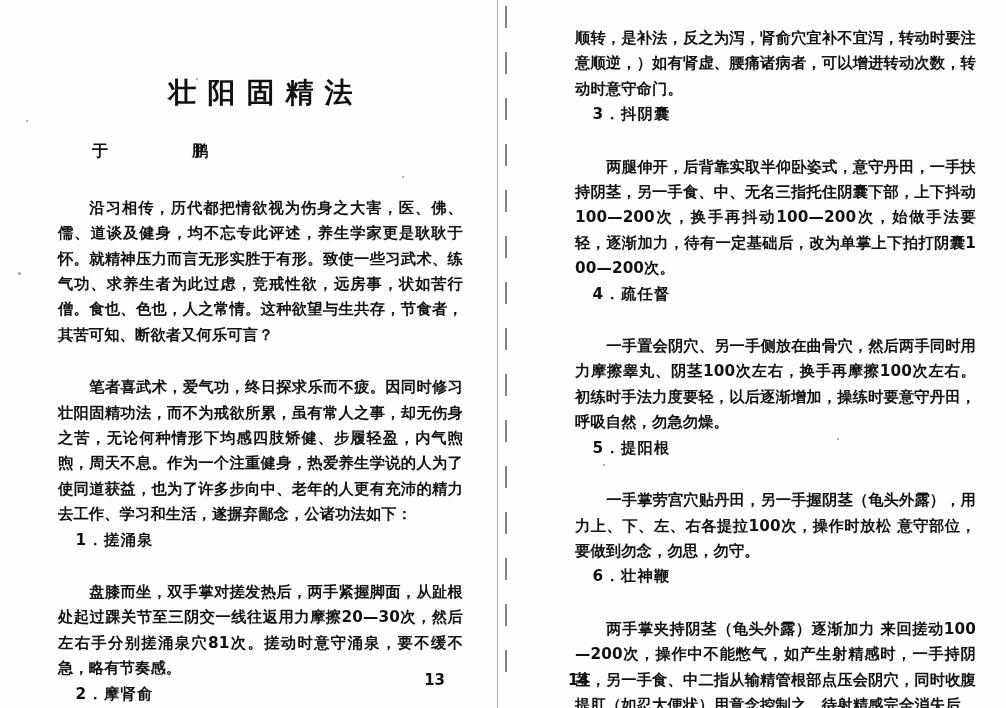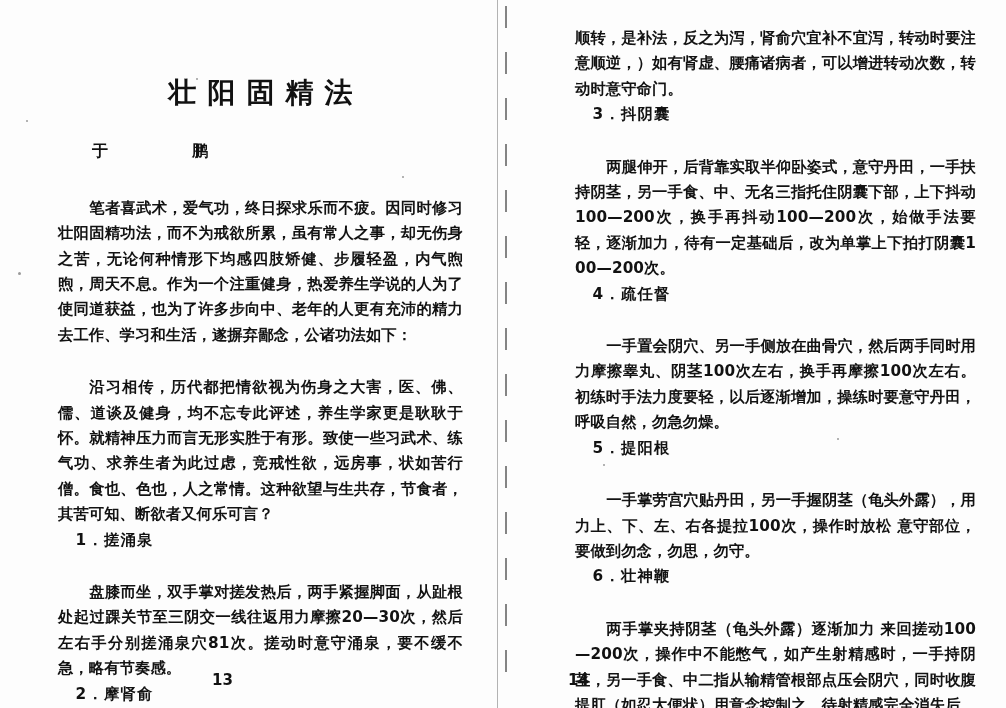--- a/index.html
+++ b/index.html
@@ -113,21 +113,21 @@
   .para.cont    { text-indent: 0; }
 
   
   .folio {
     position: absolute;
     bottom: 19px;
     font-size: 15px;
     font-weight: bold;
     color: #121212;
   }
-  .page-left  .folio { left: 0; right: 52px; text-align: center; }
+  .page-left  .folio { left: 0; right: 52px; text-align: right; }
   .page-right .folio { left: 61px; text-align: left; }
 
   
   .speck {
     position: absolute;
     background: #9a9a9a;
     border-radius: 50%;
     pointer-events: none;
   }
 </style>
@@ -137,22 +137,22 @@
 <div class="spread">
 
   <div class="page page-left">
     <div class="page-body">
 
       <h1 class="doc-title">壮阳固精法</h1>
 
       <div class="doc-byline">于　鹏</div>
 
       <div class="flow">
+        <p class="para indent">沿习相传，历代都把情欲视为伤身之大害，医、佛、儒、道谈及健身，均不忘专此评述，养生学家更是耿耿于怀。就精神压力而言无形实胜于有形。致使一些习武术、练气功、求养生者为此过虑，竞戒性欲，远房事，状如苦行僧。食也、色也，人之常情。这种欲望与生共存，节食者，其苦可知、断欲者又何乐可言？</p>
         <p class="para indent">笔者喜武术，爱气功，终日探求乐而不疲。因同时修习壮阳固精功法，而不为戒欲所累，虽有常人之事，却无伤身之苦，无论何种情形下均感四肢矫健、步履轻盈，内气煦煦，周天不息。作为一个注重健身，热爱养生学说的人为了使同道获益，也为了许多步向中、老年的人更有充沛的精力去工作、学习和生活，遂摒弃鄙念，公诸功法如下：</p>
-        <p class="para indent">沿习相传，历代都把情欲视为伤身之大害，医、佛、儒、道谈及健身，均不忘专此评述，养生学家更是耿耿于怀。就精神压力而言无形实胜于有形。致使一些习武术、练气功、求养生者为此过虑，竞戒性欲，远房事，状如苦行僧。食也、色也，人之常情。这种欲望与生共存，节食者，其苦可知、断欲者又何乐可言？</p>
         <p class="para section">1．搓涌泉</p>
         <p class="para indent">盘膝而坐，双手掌对搓发热后，两手紧握脚面，从趾根处起过踝关节至三阴交一线往返用力摩擦20—30次，然后左右手分别搓涌泉穴81次。搓动时意守涌泉，要不缓不急，略有节奏感。</p>
         <p class="para section">2．摩肾俞</p>
         <p class="para indent">两手掌贴于肾俞穴，两手中指对命门，双手同时按从上向下，从外向里的方向作环形转动按摩，共转动36次（此为</p>
       </div>
 
     </div>
 
     <div class="folio">13</div>
 

